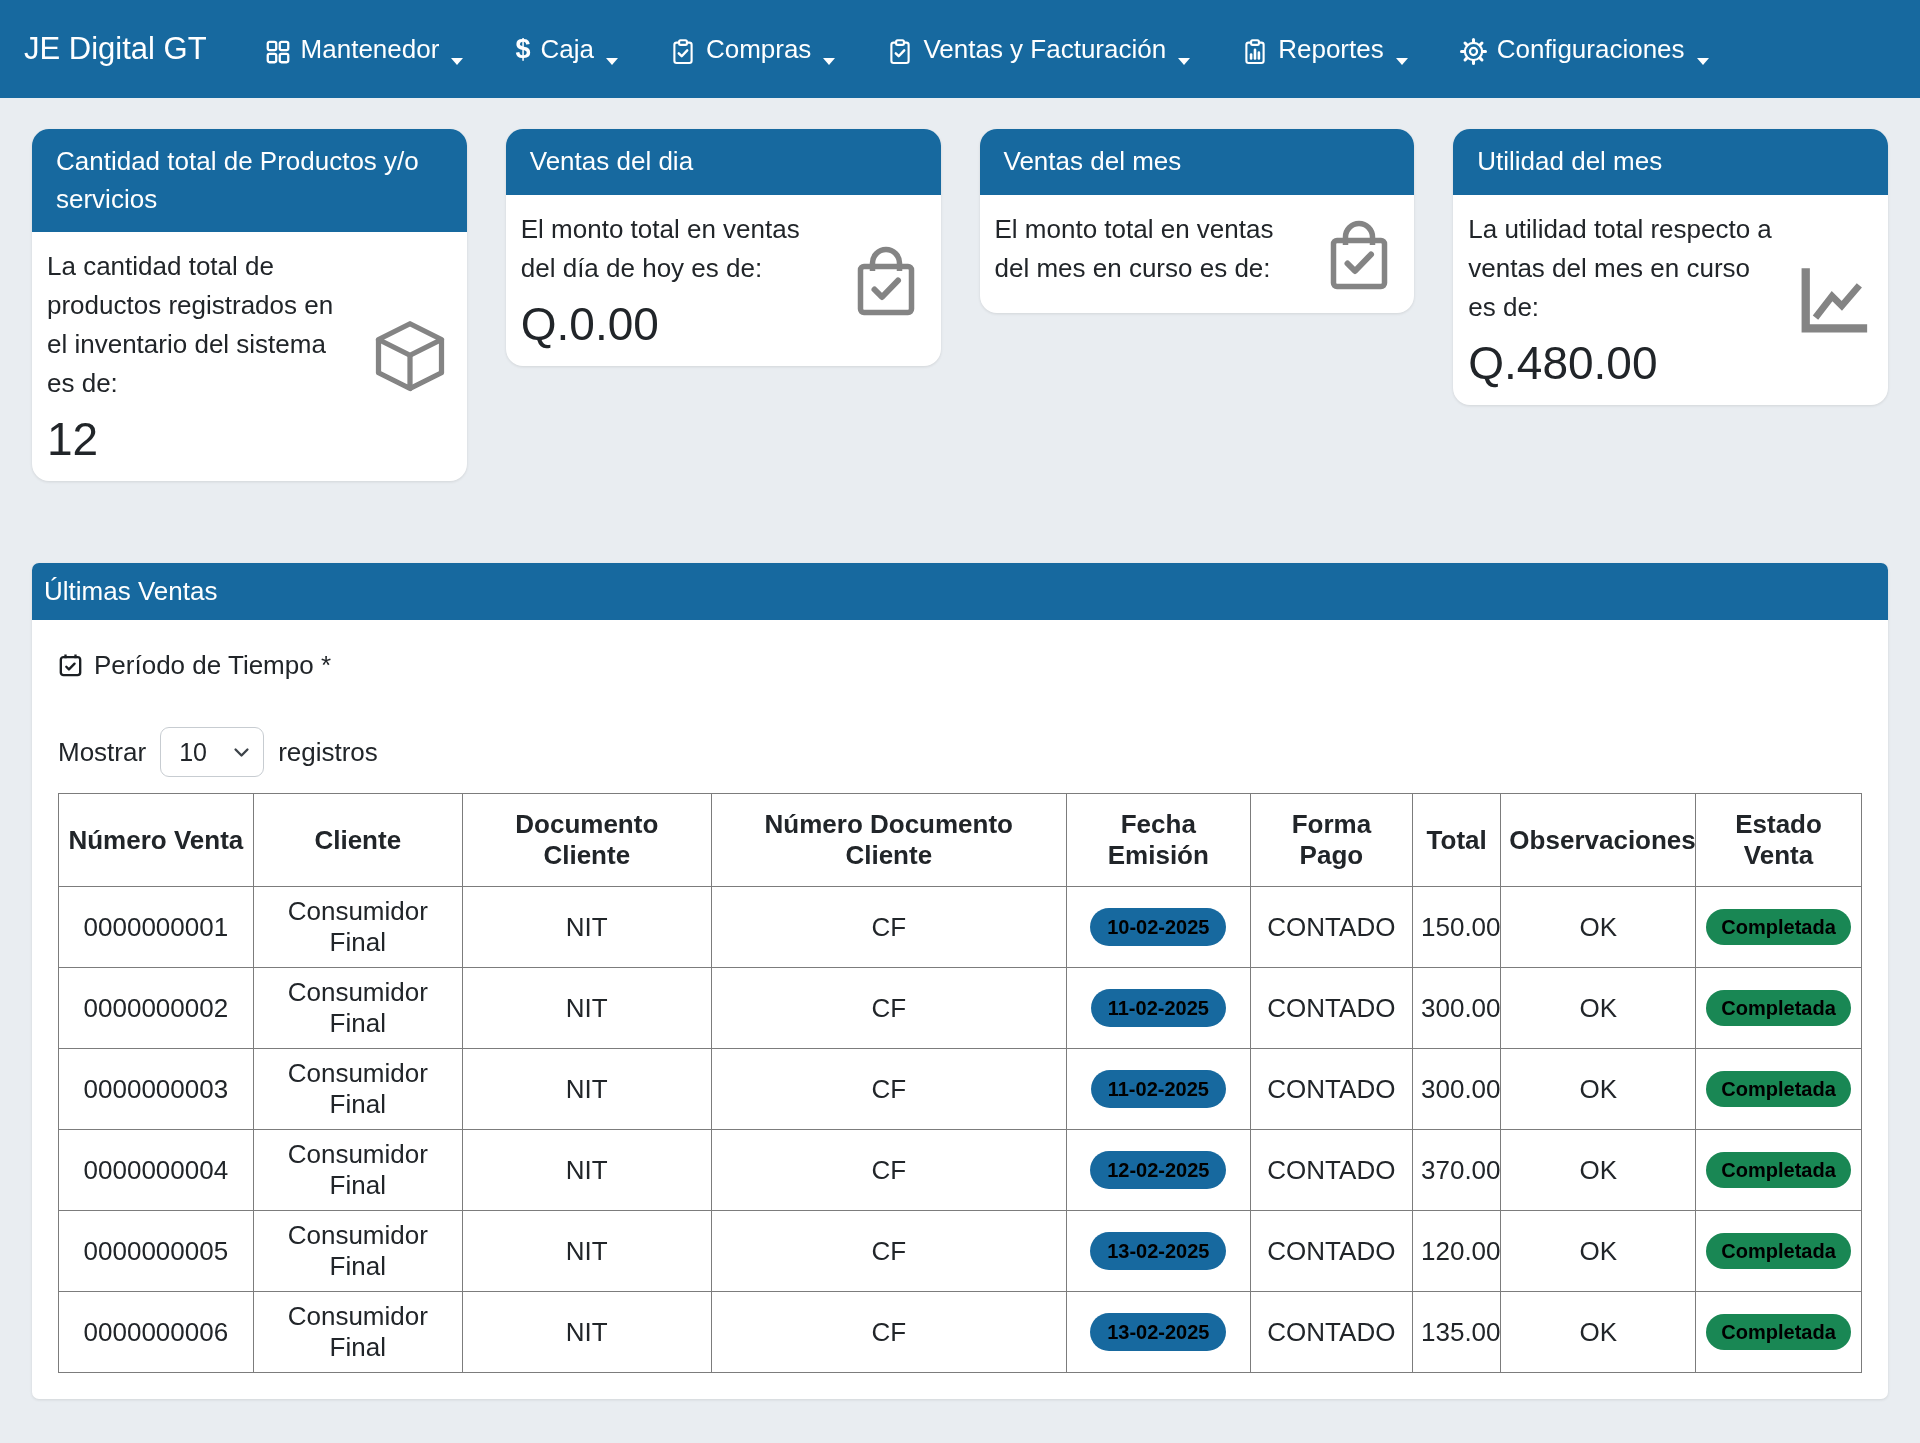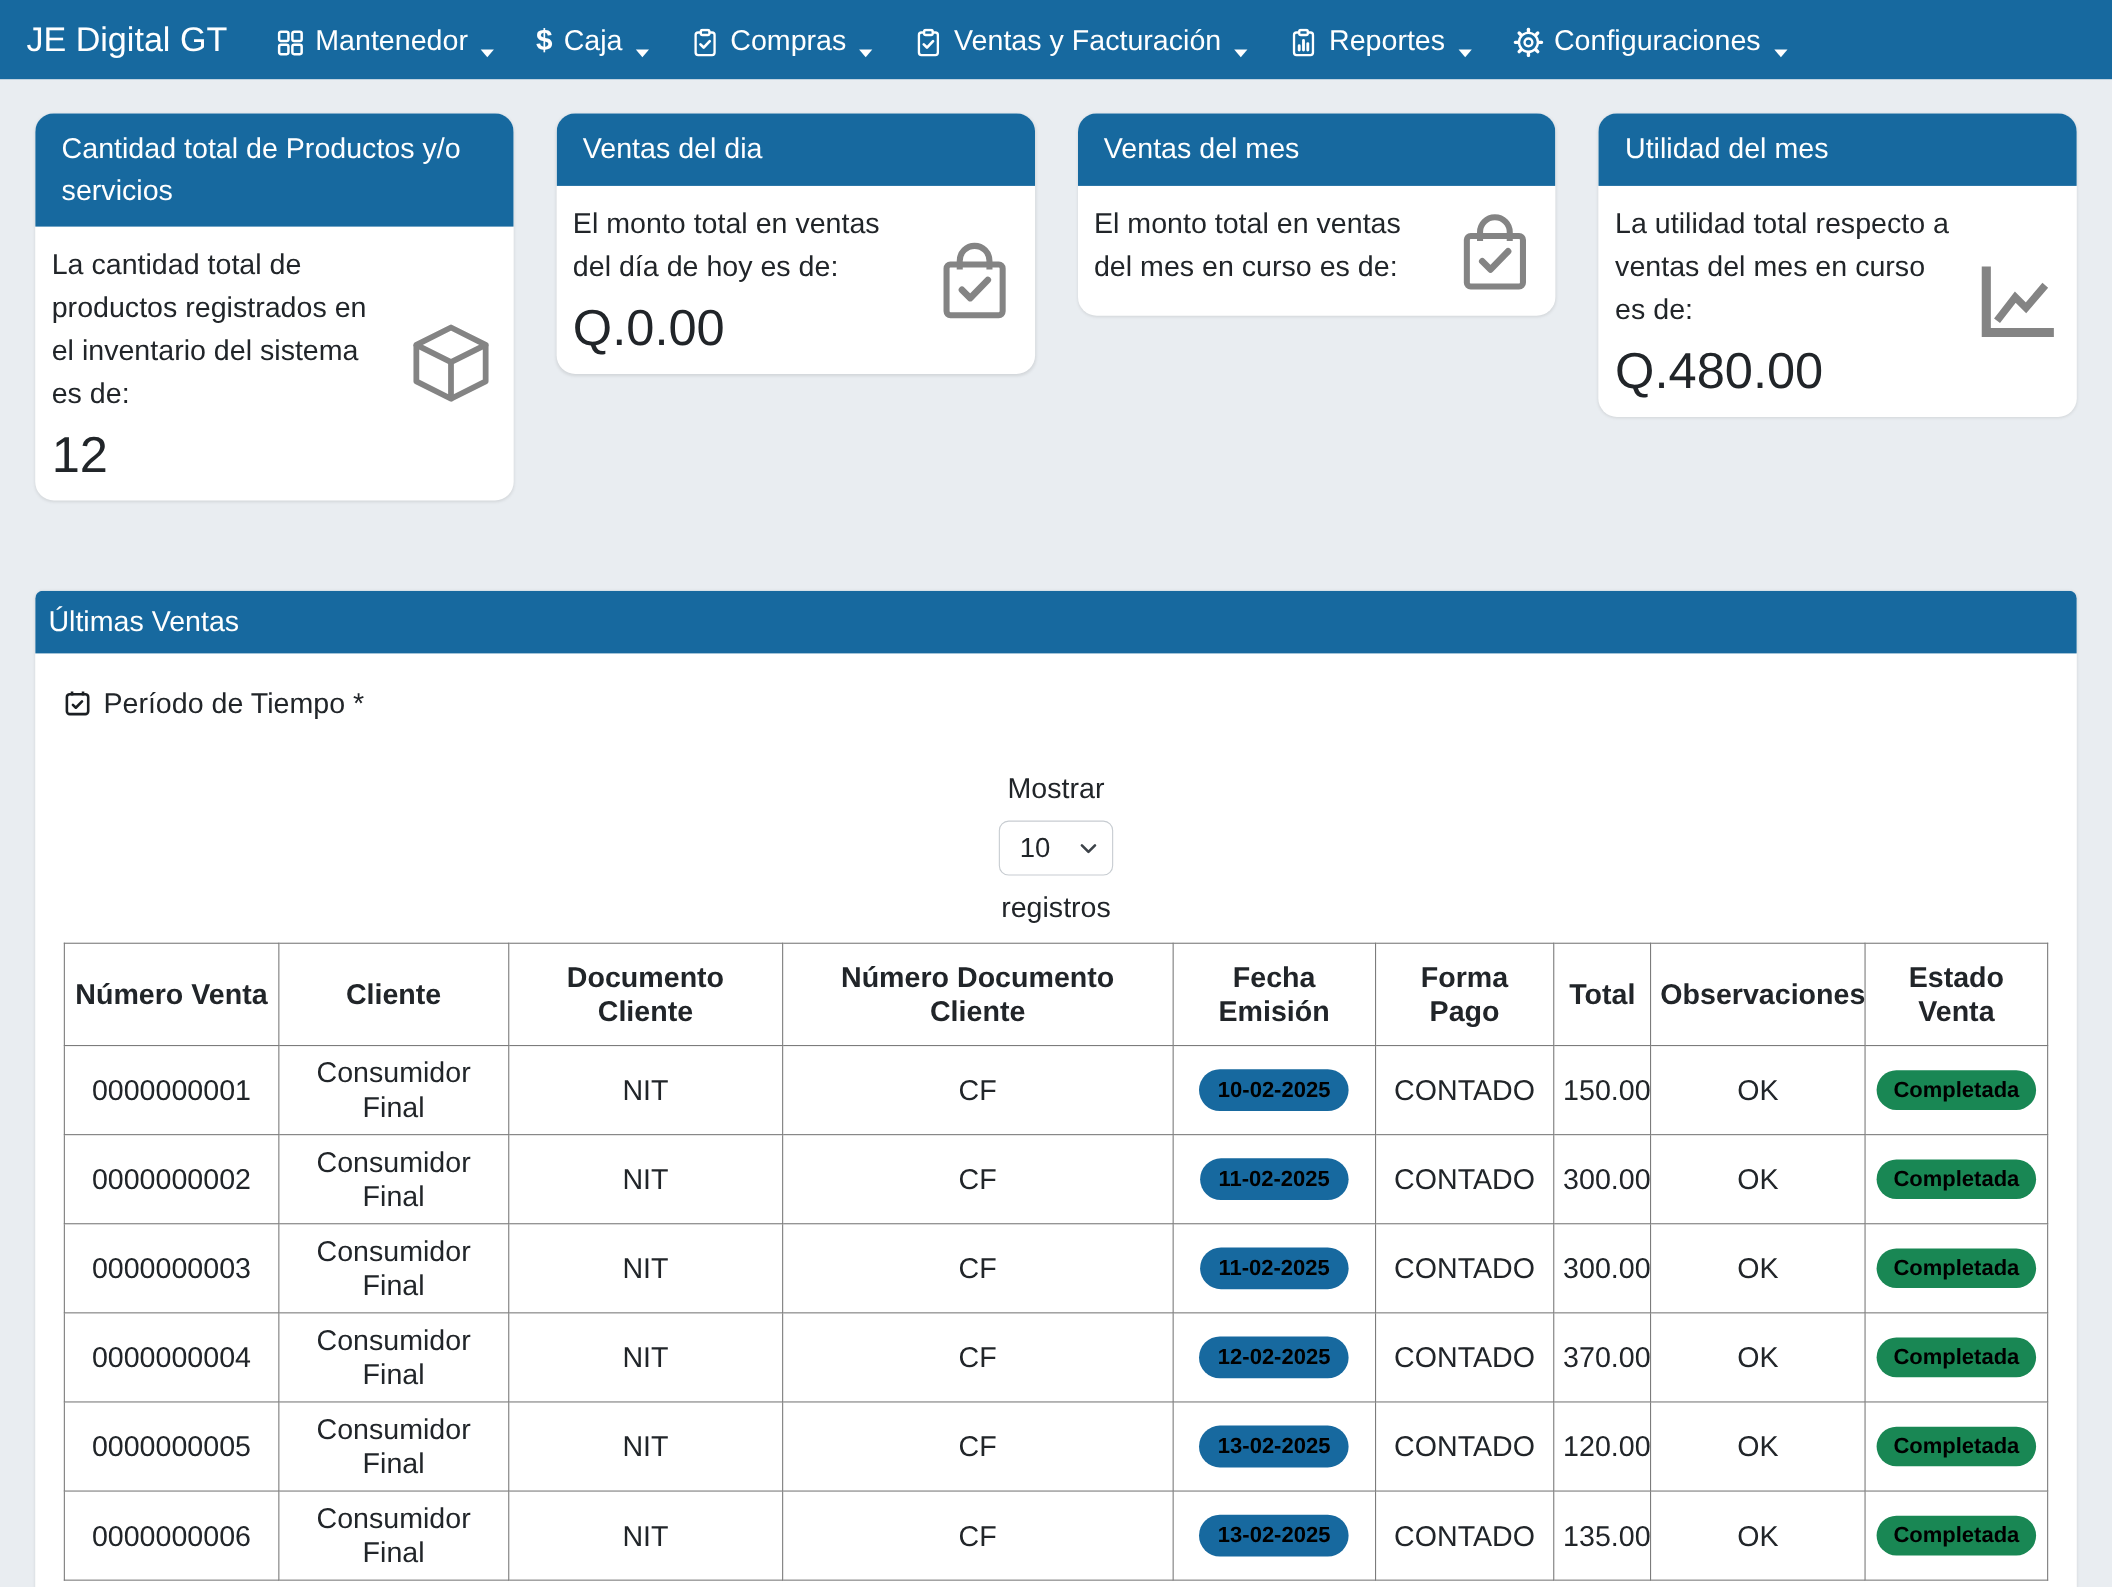--- a/index.html
+++ b/index.html
@@ -3,22 +3,22 @@
 <meta charset="utf-8">
 <style>
   * { box-sizing: border-box; margin: 0; padding: 0; }
   html,body { width:1920px; height:1443px; overflow:hidden; }
   body {
     font-family: "Liberation Sans", "DejaVu Sans", sans-serif;
     background:#e9edf1; color:#212529;
   }
   
   .navbar {
-    height:72px; background:#17699F; color:#fff;
-    display:flex; align-items:center; padding:0 24px; gap:38px;
+    height:98px; background:#17699F; color:#fff;
+    display:flex; align-items:center; padding:0 24px; gap:52px;
   }
   .brand { font-size:31px; cursor:pointer; margin-right:6px; white-space:nowrap; }
   .nav-item { display:flex; align-items:flex-end; gap:10px; font-size:26px; cursor:pointer; white-space:nowrap; }
   .nav-ico { display:inline-flex; align-items:center; }
   .nav-ico-dollar { font-size:27px; font-weight:600; }
   .caret {
     width:0; height:0; border-left:6px solid transparent; border-right:6px solid transparent;
     border-top:7px solid #ffffff; display:inline-block; margin-left:2px; margin-top:4px;
   }
   
@@ -42,21 +42,21 @@
   }
   .panel-header { background:#17699F; color:#fff; font-size:26px; padding:13px 12px; }
   .panel-body { padding:30px 26px 26px; }
   .period-label { display:flex; align-items:center; gap:11px; font-size:26px; margin-bottom:1px; }
   .select-box {
     display:flex; align-items:center; justify-content:space-between;
     border:1px solid #c7ccd1; border-radius:9px; height:53px; width:268px;
     padding:0 16px 0 18px; font-size:25px; background:#fff; cursor:pointer;
   }
   .select-small { width:104px; height:50px; padding:0 12px 0 18px; }
-  .mostrar-row { display:flex; align-items:center; gap:14px; margin:46px 0 16px; font-size:26px;flex-direction:column; }
+  .mostrar-row { display:flex; align-items:center; gap:14px; margin:46px 0 16px; font-size:26px; }
   
   table.sales { width:100%; border-collapse:collapse; table-layout:fixed; font-size:26px; }
   table.sales th, table.sales td {
     border:1px solid #7c7c7c; text-align:center; vertical-align:middle;
   }
   table.sales th { padding:15px 8px; font-weight:700; cursor:pointer; }
   table.sales td { padding:9px 8px; }
   table.sales th:nth-child(1){width:10.8%} table.sales th:nth-child(2){width:11.6%}
   table.sales th:nth-child(3){width:13.8%} table.sales th:nth-child(4){width:19.7%}
   table.sales th:nth-child(5){width:10.2%} table.sales th:nth-child(6){width:9.0%}

